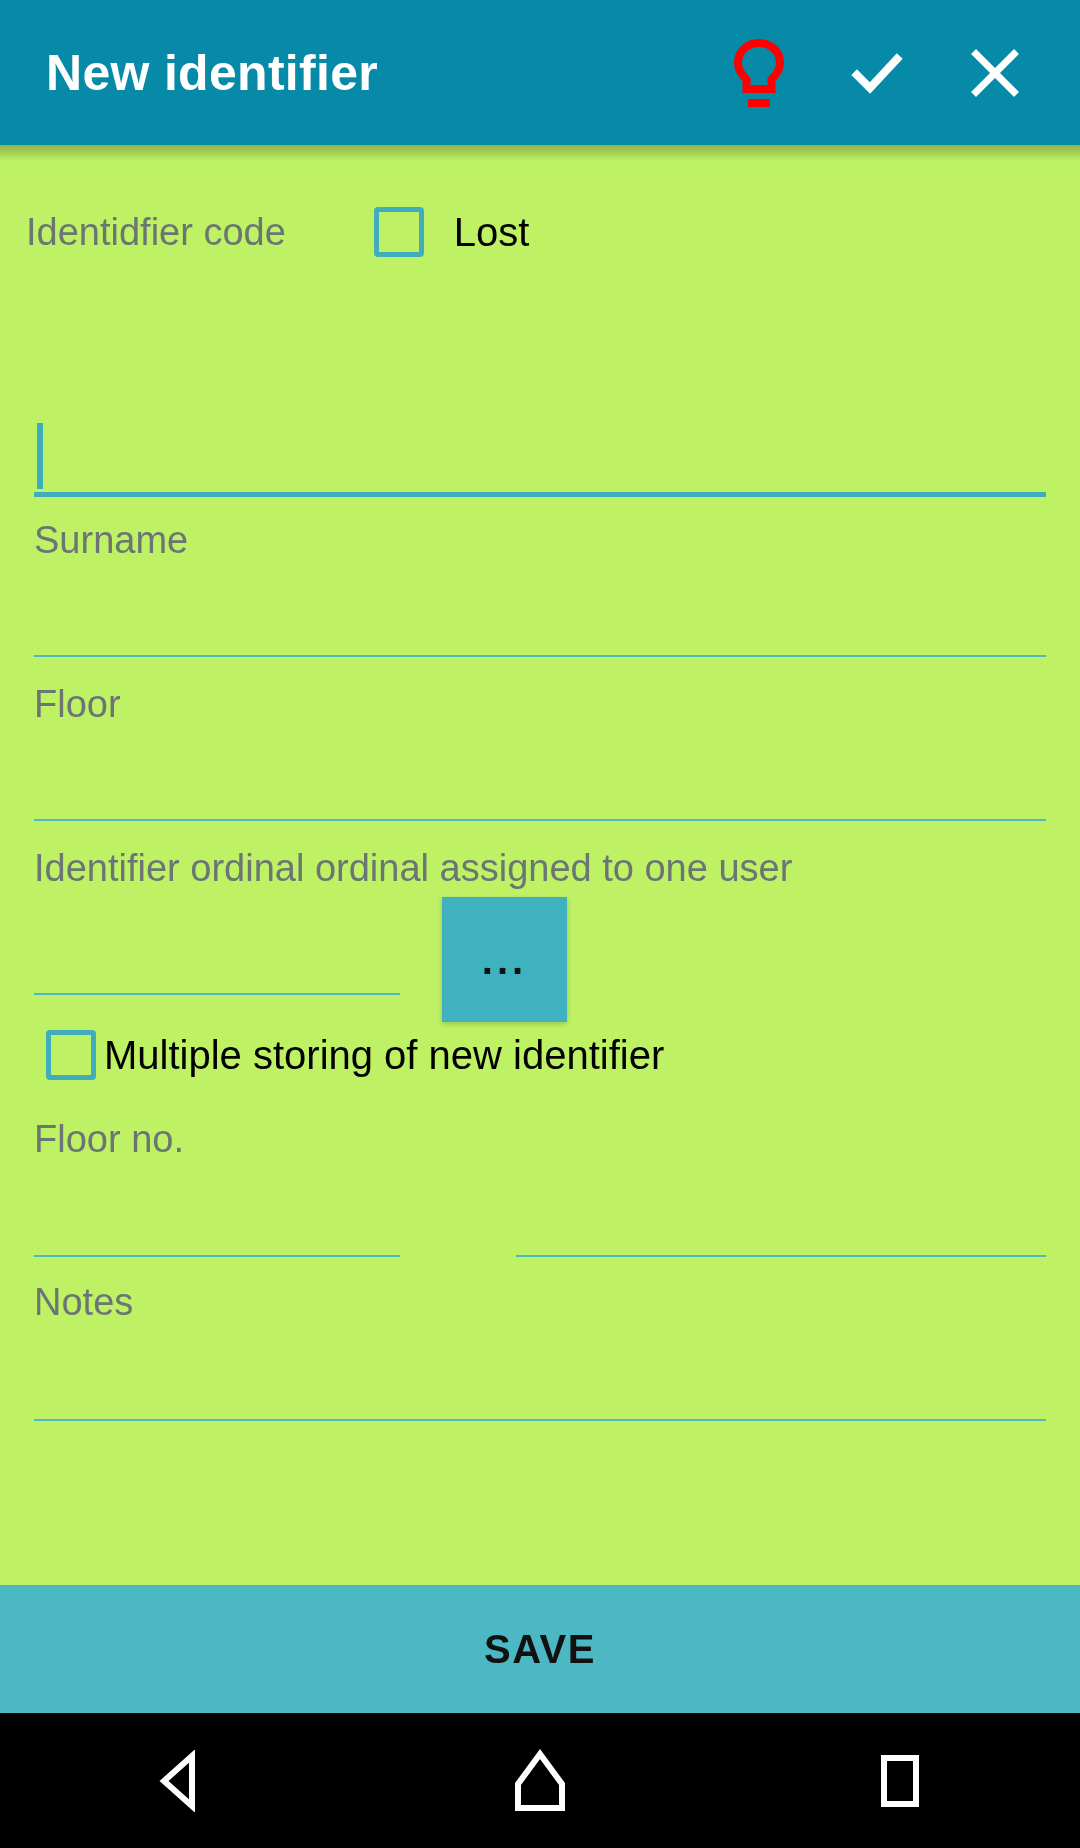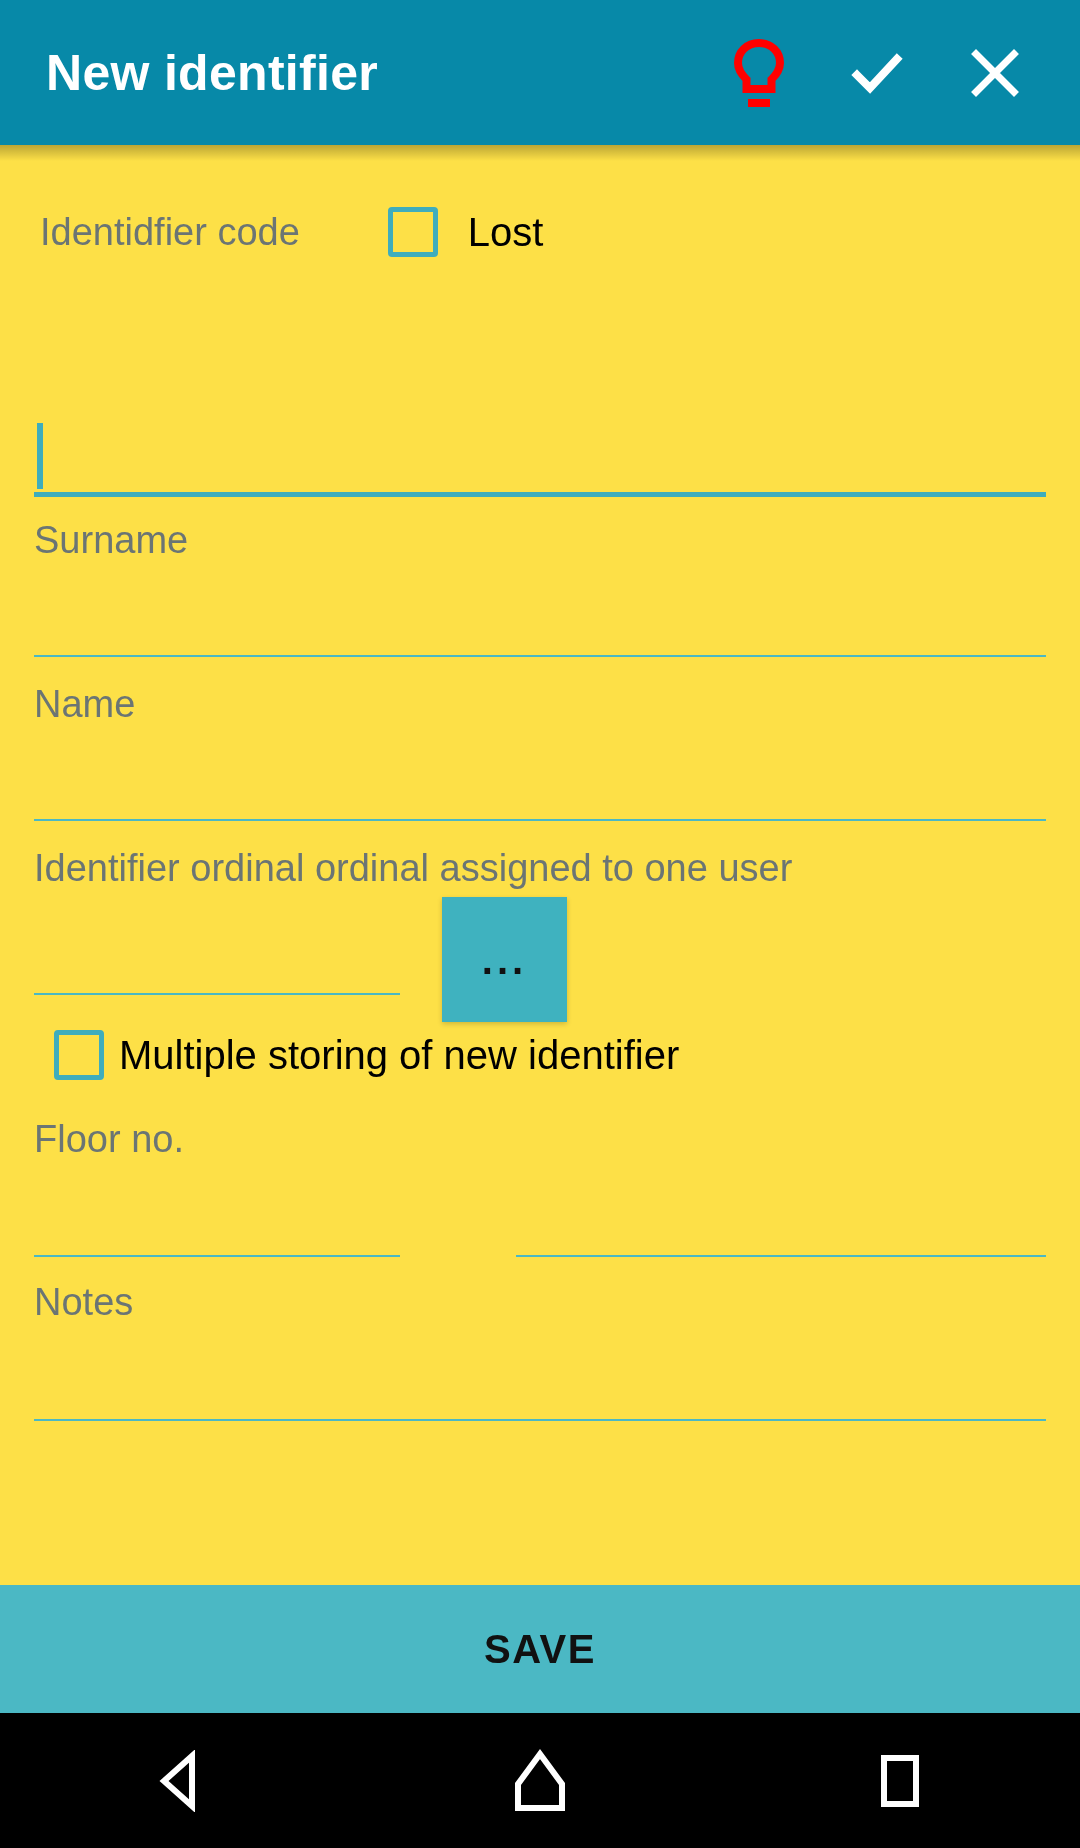--- a/index.html
+++ b/index.html
@@ -12,21 +12,21 @@
 
   body {
     font-family: "Liberation Sans", sans-serif;
     background: #e4f1f0;
   }
 
   #app {
     position: relative;
     width: 1080px;
     height: 1848px;
-    background: #fde047;
+    background: #bef264;
     display: flex;
     flex-direction: column;
   }
 
   
   .toolbar {
     position: relative;
     height: 145px;
     background: #0789a8;
     display: flex;
@@ -63,21 +63,21 @@
     height: 16px;
     background: linear-gradient(to bottom, rgba(0,0,0,0.26), rgba(0,0,0,0));
     z-index: 4;
     pointer-events: none;
   }
 
   
   .form-body {
     position: relative;
     flex: 1 1 auto;
-    padding: 0 40px;
+    padding: 0 26px;
   }
 
   .label {
     color: #6b7574;
     font-size: 38px;
     line-height: 1;
     white-space: nowrap;
   }
 
   
@@ -229,35 +229,35 @@
     <div class="abs" style="left:34px; right:34px; top:278px; height:74px;">
       <div class="caret" style="left:3px; top:0; height:66px;"></div>
       <div class="underline focused" style="top:69px;"></div>
     </div>
 
     <div class="abs label" style="left:34px; top:376px;">Surname</div>
     <div class="abs" style="left:34px; right:34px; top:440px; height:72px;">
       <div class="underline" style="top:70px;"></div>
     </div>
 
-    <div class="abs label" style="left:34px; top:540px;">Name</div>
+    <div class="abs label" style="left:34px; top:540px;">Floor</div>
     <div class="abs" style="left:34px; right:34px; top:604px; height:72px;">
       <div class="underline" style="top:70px;"></div>
     </div>
 
     <div class="abs label" style="left:34px; top:704px;">Identifier ordinal ordinal assigned to one user</div>
     <div class="abs" style="left:34px; width:366px; top:778px; height:72px;">
       <div class="underline" style="top:70px;"></div>
     </div>
 
     <div class="dots-button">
       <span class="dots">...</span>
     </div>
 
-    <div class="abs" style="left:46px; top:885px; display:flex; align-items:center; gap:15px;margin-left:8px;">
+    <div class="abs" style="left:46px; top:885px; display:flex; align-items:center; gap:8px;">
       <div class="checkbox"></div>
       <div class="cb-label">Multiple storing of new identifier</div>
     </div>
 
     <div class="abs label" style="left:34px; top:975px;">Floor no.</div>
     <div class="abs" style="left:34px; width:366px; top:1040px; height:72px;">
       <div class="underline" style="top:70px;"></div>
     </div>
 
     <div class="abs" style="left:516px; right:34px; top:1040px; height:72px;">

